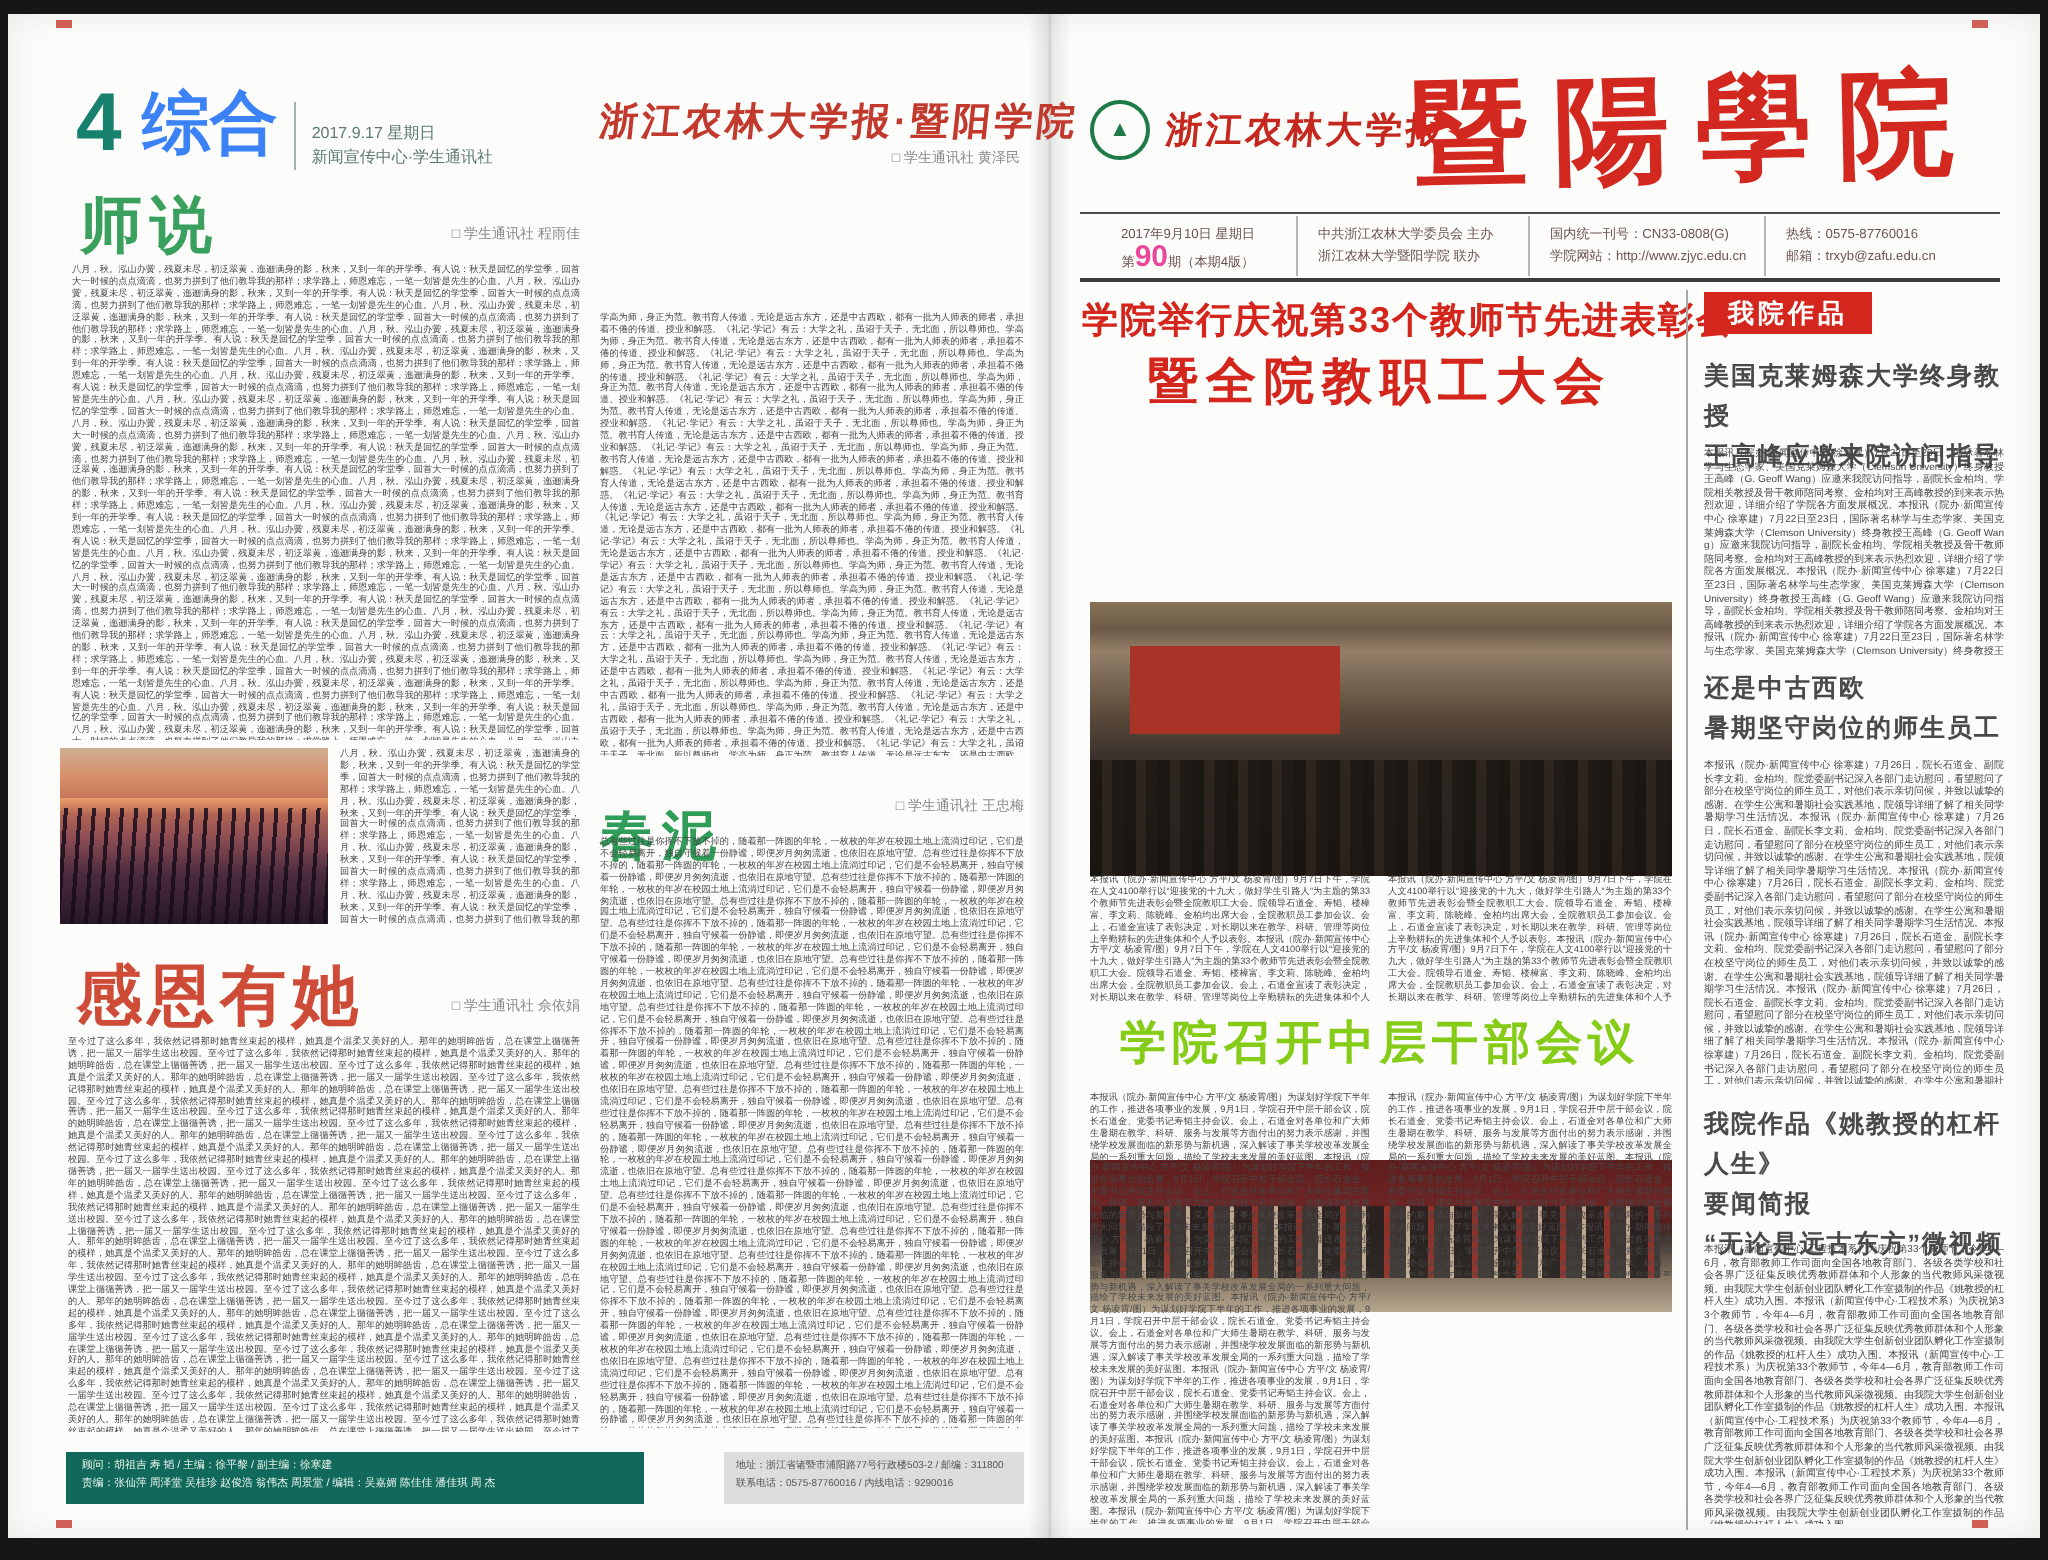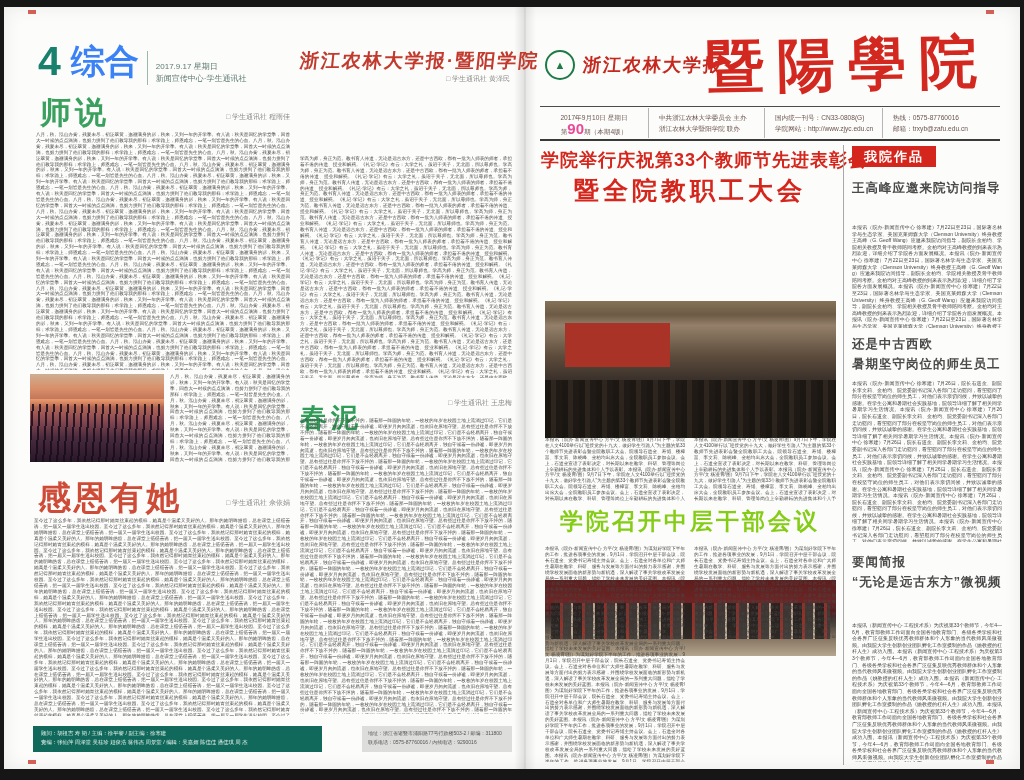--- a/index.html
+++ b/index.html
@@ -156,27 +156,29 @@
 <div class="abs micro" style="left:694px;top:437px;width:142px;height:64px">本报讯（院办·新闻宣传中心 方平/文 杨凌霄/图）9月7日下午，学院在人文4100举行以“迎接党的十九大，做好学生引路人”为主题的第33个教师节先进表彰会暨全院教职工大会。院领导石道金、寿韬、楼樟富、李文莉、陈晓峰、金柏均出席大会，全院教职员工参加会议。会上，石道金宣读了表彰决定，对长期以来在教学、科研、管理等岗位上辛勤耕耘的先进集体和个人予以表彰。本报讯（院办·新闻宣传中心 方平/文 杨凌霄/图）9月7日下午，学院在人文4100举行以“迎接党的十九大，做好学生引路人”为主题的第33个教师节先进表彰会暨全院教职工大会。院领导石道金、寿韬、楼樟富、李文莉、陈晓峰、金柏均出席大会，全院教职员工参加会议。会上，石道金宣读了表彰决定，对长期以来在教学、科研、管理等岗位上辛勤耕耘的先进集体和个人予以表彰。本报讯（院办·新闻宣传中心 方平/文 杨凌霄/图）9月7日下午，学院在人文4100举行以“迎接党的十九大，做好学生引路人”为主题的第33个教师节先进表彰会暨全院教职工大会。院领导石道金、寿韬、楼樟富、李文莉、陈晓峰、金柏均出席大会，全院教职员工参加会议。会上，石道金宣读了表彰决定，对长期以来在教学、科研、管理等岗位上辛勤耕耘的先进集体和个人予以表彰。</div>
 
 <div class="abs hl-red3" style="left:560px;top:506px;width:262px">学院召开中层干部会议</div>
 <div class="abs micro" style="left:545px;top:546px;width:140px;height:216px">本报讯（院办·新闻宣传中心 方平/文 杨凌霄/图）为谋划好学院下半年的工作，推进各项事业的发展，9月1日，学院召开中层干部会议，院长石道金、党委书记寿韬主持会议。会上，石道金对各单位和广大师生暑期在教学、科研、服务与发展等方面付出的努力表示感谢，并围绕学校发展面临的新形势与新机遇，深入解读了事关学校改革发展全局的一系列重大问题，描绘了学校未来发展的美好蓝图。本报讯（院办·新闻宣传中心 方平/文 杨凌霄/图）为谋划好学院下半年的工作，推进各项事业的发展，9月1日，学院召开中层干部会议，院长石道金、党委书记寿韬主持会议。会上，石道金对各单位和广大师生暑期在教学、科研、服务与发展等方面付出的努力表示感谢，并围绕学校发展面临的新形势与新机遇，深入解读了事关学校改革发展全局的一系列重大问题，描绘了学校未来发展的美好蓝图。本报讯（院办·新闻宣传中心 方平/文 杨凌霄/图）为谋划好学院下半年的工作，推进各项事业的发展，9月1日，学院召开中层干部会议，院长石道金、党委书记寿韬主持会议。会上，石道金对各单位和广大师生暑期在教学、科研、服务与发展等方面付出的努力表示感谢，并围绕学校发展面临的新形势与新机遇，深入解读了事关学校改革发展全局的一系列重大问题，描绘了学校未来发展的美好蓝图。本报讯（院办·新闻宣传中心 方平/文 杨凌霄/图）为谋划好学院下半年的工作，推进各项事业的发展，9月1日，学院召开中层干部会议，院长石道金、党委书记寿韬主持会议。会上，石道金对各单位和广大师生暑期在教学、科研、服务与发展等方面付出的努力表示感谢，并围绕学校发展面临的新形势与新机遇，深入解读了事关学校改革发展全局的一系列重大问题，描绘了学校未来发展的美好蓝图。本报讯（院办·新闻宣传中心 方平/文 杨凌霄/图）为谋划好学院下半年的工作，推进各项事业的发展，9月1日，学院召开中层干部会议，院长石道金、党委书记寿韬主持会议。会上，石道金对各单位和广大师生暑期在教学、科研、服务与发展等方面付出的努力表示感谢，并围绕学校发展面临的新形势与新机遇，深入解读了事关学校改革发展全局的一系列重大问题，描绘了学校未来发展的美好蓝图。本报讯（院办·新闻宣传中心 方平/文 杨凌霄/图）为谋划好学院下半年的工作，推进各项事业的发展，9月1日，学院召开中层干部会议，院长石道金、党委书记寿韬主持会议。会上，石道金对各单位和广大师生暑期在教学、科研、服务与发展等方面付出的努力表示感谢，并围绕学校发展面临的新形势与新机遇，深入解读了事关学校改革发展全局的一系列重大问题，描绘了学校未来发展的美好蓝图。本报讯（院办·新闻宣传中心 方平/文 杨凌霄/图）为谋划好学院下半年的工作，推进各项事业的发展，9月1日，学院召开中层干部会议，院长石道金、党委书记寿韬主持会议。会上，石道金对各单位和广大师生暑期在教学、科研、服务与发展等方面付出的努力表示感谢，并围绕学校发展面临的新形势与新机遇，深入解读了事关学校改革发展全局的一系列重大问题，描绘了学校未来发展的美好蓝图。本报讯（院办·新闻宣传中心 方平/文 杨凌霄/图）为谋划好学院下半年的工作，推进各项事业的发展，9月1日，学院召开中层干部会议，院长石道金、党委书记寿韬主持会议。会上，石道金对各单位和广大师生暑期在教学、科研、服务与发展等方面付出的努力表示感谢，并围绕学校发展面临的新形势与新机遇，深入解读了事关学校改革发展全局的一系列重大问题，描绘了学校未来发展的美好蓝图。</div>
 <div class="abs micro" style="left:694px;top:546px;width:142px;height:92px">本报讯（院办·新闻宣传中心 方平/文 杨凌霄/图）为谋划好学院下半年的工作，推进各项事业的发展，9月1日，学院召开中层干部会议，院长石道金、党委书记寿韬主持会议。会上，石道金对各单位和广大师生暑期在教学、科研、服务与发展等方面付出的努力表示感谢，并围绕学校发展面临的新形势与新机遇，深入解读了事关学校改革发展全局的一系列重大问题，描绘了学校未来发展的美好蓝图。本报讯（院办·新闻宣传中心 方平/文 杨凌霄/图）为谋划好学院下半年的工作，推进各项事业的发展，9月1日，学院召开中层干部会议，院长石道金、党委书记寿韬主持会议。会上，石道金对各单位和广大师生暑期在教学、科研、服务与发展等方面付出的努力表示感谢，并围绕学校发展面临的新形势与新机遇，深入解读了事关学校改革发展全局的一系列重大问题，描绘了学校未来发展的美好蓝图。本报讯（院办·新闻宣传中心 方平/文 杨凌霄/图）为谋划好学院下半年的工作，推进各项事业的发展，9月1日，学院召开中层干部会议，院长石道金、党委书记寿韬主持会议。会上，石道金对各单位和广大师生暑期在教学、科研、服务与发展等方面付出的努力表示感谢，并围绕学校发展面临的新形势与新机遇，深入解读了事关学校改革发展全局的一系列重大问题，描绘了学校未来发展的美好蓝图。本报讯（院办·新闻宣传中心 方平/文 杨凌霄/图）为谋划好学院下半年的工作，推进各项事业的发展，9月1日，学院召开中层干部会议，院长石道金、党委书记寿韬主持会议。会上，石道金对各单位和广大师生暑期在教学、科研、服务与发展等方面付出的努力表示感谢，并围绕学校发展面临的新形势与新机遇，深入解读了事关学校改革发展全局的一系列重大问题，描绘了学校未来发展的美好蓝图。</div>
 
 <div class="abs side-divider" style="left:843px;top:145px;height:620px"></div>
 <div class="abs brief-box" style="left:852px;top:146px;width:84px;height:21px">我院作品</div>
 
 <div class="abs brief-title" style="left:852px;top:178px;width:150px">
+  <span style="display:block">美国克莱姆森大学终身教授</span>
   <span style="display:block">王高峰应邀来院访问指导</span>
 </div>
 <div class="abs micro micro-lg" style="left:852px;top:224px;width:150px;height:104px">本报讯（院办·新闻宣传中心 徐寒建）7月22日至23日，国际著名林学与生态学家、美国克莱姆森大学（Clemson University）终身教授王高峰（G. Geoff Wang）应邀来我院访问指导，副院长金柏均、学院相关教授及骨干教师陪同考察。金柏均对王高峰教授的到来表示热烈欢迎，详细介绍了学院各方面发展概况。本报讯（院办·新闻宣传中心 徐寒建）7月22日至23日，国际著名林学与生态学家、美国克莱姆森大学（Clemson University）终身教授王高峰（G. Geoff Wang）应邀来我院访问指导，副院长金柏均、学院相关教授及骨干教师陪同考察。金柏均对王高峰教授的到来表示热烈欢迎，详细介绍了学院各方面发展概况。本报讯（院办·新闻宣传中心 徐寒建）7月22日至23日，国际著名林学与生态学家、美国克莱姆森大学（Clemson University）终身教授王高峰（G. Geoff Wang）应邀来我院访问指导，副院长金柏均、学院相关教授及骨干教师陪同考察。金柏均对王高峰教授的到来表示热烈欢迎，详细介绍了学院各方面发展概况。本报讯（院办·新闻宣传中心 徐寒建）7月22日至23日，国际著名林学与生态学家、美国克莱姆森大学（Clemson University）终身教授王高峰（G. Geoff Wang）应邀来我院访问指导，副院长金柏均、学院相关教授及骨干教师陪同考察。金柏均对王高峰教授的到来表示热烈欢迎，详细介绍了学院各方面发展概况。</div>
 
 <div class="abs brief-title" style="left:852px;top:334px;width:150px">
   <span style="display:block">还是中古西欧</span>
   <span style="display:block">暑期坚守岗位的师生员工</span>
 </div>
 <div class="abs micro micro-lg" style="left:852px;top:380px;width:150px;height:162px">本报讯（院办·新闻宣传中心 徐寒建）7月26日，院长石道金、副院长李文莉、金柏均、院党委副书记深入各部门走访慰问，看望慰问了部分在校坚守岗位的师生员工，对他们表示亲切问候，并致以诚挚的感谢。在学生公寓和暑期社会实践基地，院领导详细了解了相关同学暑期学习生活情况。本报讯（院办·新闻宣传中心 徐寒建）7月26日，院长石道金、副院长李文莉、金柏均、院党委副书记深入各部门走访慰问，看望慰问了部分在校坚守岗位的师生员工，对他们表示亲切问候，并致以诚挚的感谢。在学生公寓和暑期社会实践基地，院领导详细了解了相关同学暑期学习生活情况。本报讯（院办·新闻宣传中心 徐寒建）7月26日，院长石道金、副院长李文莉、金柏均、院党委副书记深入各部门走访慰问，看望慰问了部分在校坚守岗位的师生员工，对他们表示亲切问候，并致以诚挚的感谢。在学生公寓和暑期社会实践基地，院领导详细了解了相关同学暑期学习生活情况。本报讯（院办·新闻宣传中心 徐寒建）7月26日，院长石道金、副院长李文莉、金柏均、院党委副书记深入各部门走访慰问，看望慰问了部分在校坚守岗位的师生员工，对他们表示亲切问候，并致以诚挚的感谢。在学生公寓和暑期社会实践基地，院领导详细了解了相关同学暑期学习生活情况。本报讯（院办·新闻宣传中心 徐寒建）7月26日，院长石道金、副院长李文莉、金柏均、院党委副书记深入各部门走访慰问，看望慰问了部分在校坚守岗位的师生员工，对他们表示亲切问候，并致以诚挚的感谢。在学生公寓和暑期社会实践基地，院领导详细了解了相关同学暑期学习生活情况。本报讯（院办·新闻宣传中心 徐寒建）7月26日，院长石道金、副院长李文莉、金柏均、院党委副书记深入各部门走访慰问，看望慰问了部分在校坚守岗位的师生员工，对他们表示亲切问候，并致以诚挚的感谢。在学生公寓和暑期社会实践基地，院领导详细了解了相关同学暑期学习生活情况。</div>
 
 <div class="abs brief-title" style="left:852px;top:552px;width:150px">
+  <span style="display:block">我院作品《姚教授的杠杆人生》</span>
   <span style="display:block">要闻简报</span>
   <span style="display:block">“无论是远古东方”微视频</span>
 </div>
 <div class="abs micro micro-lg" style="left:852px;top:622px;width:150px;height:140px">本报讯（新闻宣传中心·工程技术系）为庆祝第33个教师节，今年4—6月，教育部教师工作司面向全国各地教育部门、各级各类学校和社会各界广泛征集反映优秀教师群体和个人形象的当代教师风采微视频。由我院大学生创新创业团队孵化工作室摄制的作品《姚教授的杠杆人生》成功入围。本报讯（新闻宣传中心·工程技术系）为庆祝第33个教师节，今年4—6月，教育部教师工作司面向全国各地教育部门、各级各类学校和社会各界广泛征集反映优秀教师群体和个人形象的当代教师风采微视频。由我院大学生创新创业团队孵化工作室摄制的作品《姚教授的杠杆人生》成功入围。本报讯（新闻宣传中心·工程技术系）为庆祝第33个教师节，今年4—6月，教育部教师工作司面向全国各地教育部门、各级各类学校和社会各界广泛征集反映优秀教师群体和个人形象的当代教师风采微视频。由我院大学生创新创业团队孵化工作室摄制的作品《姚教授的杠杆人生》成功入围。本报讯（新闻宣传中心·工程技术系）为庆祝第33个教师节，今年4—6月，教育部教师工作司面向全国各地教育部门、各级各类学校和社会各界广泛征集反映优秀教师群体和个人形象的当代教师风采微视频。由我院大学生创新创业团队孵化工作室摄制的作品《姚教授的杠杆人生》成功入围。本报讯（新闻宣传中心·工程技术系）为庆祝第33个教师节，今年4—6月，教育部教师工作司面向全国各地教育部门、各级各类学校和社会各界广泛征集反映优秀教师群体和个人形象的当代教师风采微视频。由我院大学生创新创业团队孵化工作室摄制的作品《姚教授的杠杆人生》成功入围。</div>
 
 </body></html>

